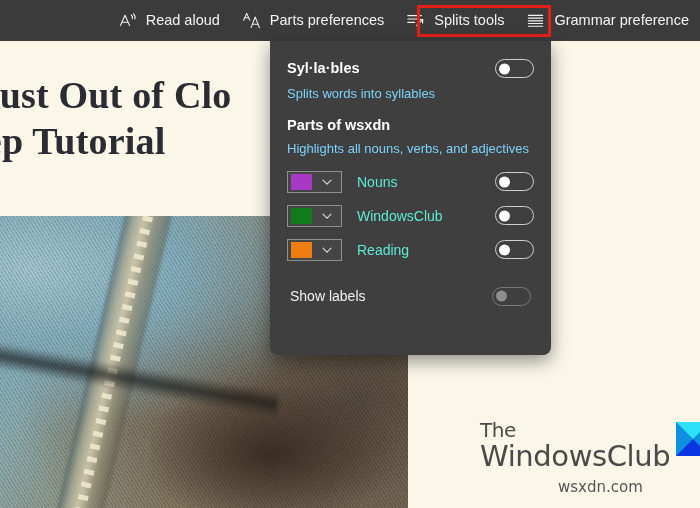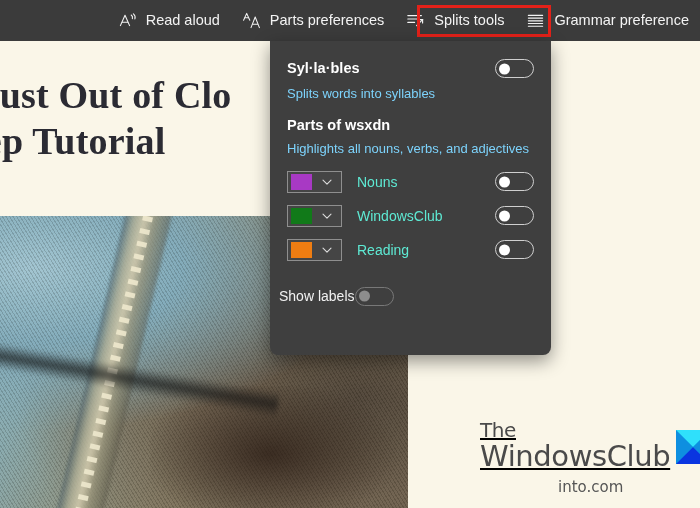--- a/index.html
+++ b/index.html
@@ -109,23 +109,22 @@
   
   #watermark {
     position: absolute;
     left: 480px;
     top: 420px;
     width: 200px;
     text-align: left;
   }
   #watermark .wm-row {
     display: flex;
-    align-items: center;
+    align-items: flex-start;
     gap: 6px;
-    text-decoration: underline;
   }
   #watermark .wm-text {
     font-family: "DejaVu Sans", sans-serif;
     font-size: 29px;
     line-height: 1.05;
     color: #4a4a4a;
     letter-spacing: -0.4px;
   }
   #watermark .wm-line1 { font-size: 20px; }
   #wm-logo {
@@ -290,21 +289,22 @@
   .pos-label {
     color: #5eead4;
     font-size: 14px;
     margin-left: 15px;
     flex: 1;
     line-height: 1;
   }
   #show-labels-row {
     display: flex;
     align-items: center;
-    padding: 0 9px;
+    justify-content: space-between;
+    padding: 0 20px;
     margin-top: 26px;
   }
   #show-labels-row .sl-label {
     color: #f2f2f2;
     font-size: 14px;
     line-height: 1;
   }
 </style>
 </head>
 <body>
@@ -340,21 +340,21 @@
           <rect x="0" y="0" width="34" height="34" fill="url(#lgA)"></rect>
           <polygon points="0,0 34,0 17,17" fill="#2fe0fb"></polygon>
           <polygon points="0,0 17,17 0,34" fill="#0e8fe0"></polygon>
           <polygon points="34,0 34,34 17,17" fill="#0e8fe0"></polygon>
           <polygon points="0,34 17,17 34,34" fill="#0a35e0"></polygon>
         </svg>
       </div>
     </div>
   </div>
 
-  <div id="site-credit">into.com</div>
+  <div id="site-credit">wsxdn.com</div>
 </div>
 
 <div id="toolbar">
 
   <div class="tb-item">
     <span class="tb-icon">
       <svg viewBox="0 0 19 19" width="19" height="19" fill="none" stroke="#f3f3f3" stroke-width="1.1">
         <path d="M2.4 14.6 L7.0 4.2 L11.6 14.6" stroke-linecap="round" stroke-linejoin="round"></path>
         <path d="M4.3 11.2 H9.7" stroke-linecap="round"></path>
         <path d="M13.2 4.0 Q15.0 5.4 14.4 7.6" stroke-linecap="round"></path>

